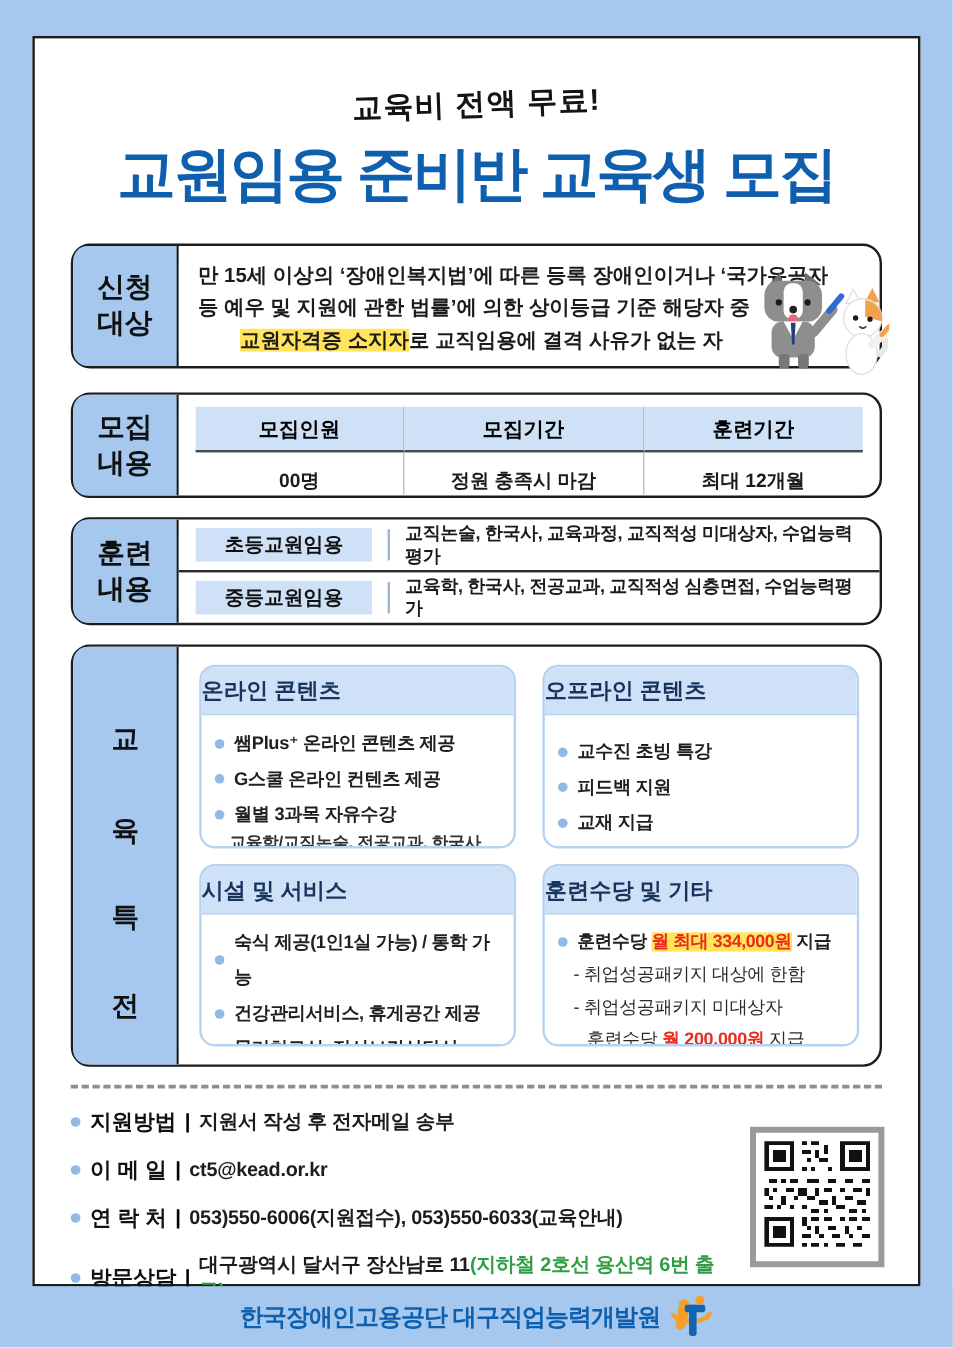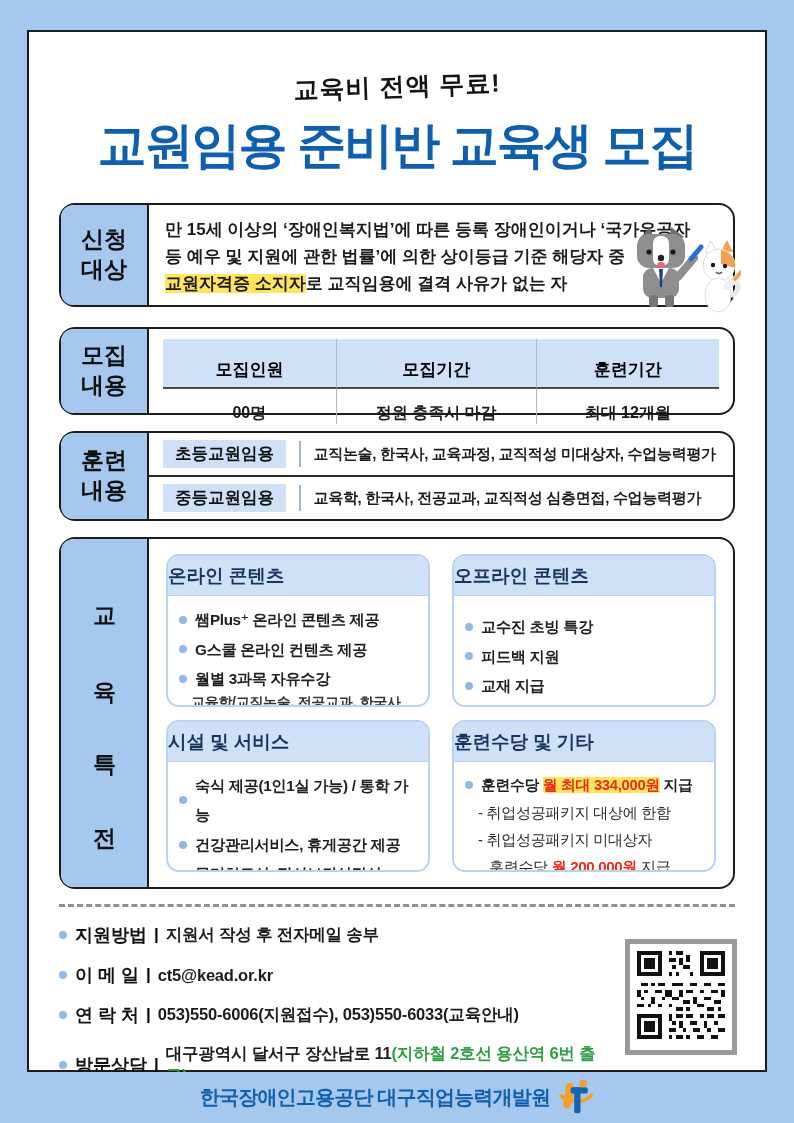--- a/index.html
+++ b/index.html
@@ -21,35 +21,35 @@
   .title{margin-top:10px;text-align:center;font-size:49px;font-weight:900;color:var(--accent-blue);
          letter-spacing:-2px;}
   
   .sec{display:flex;border:2.5px solid #1c1c1c;border-radius:16px;background:#fff;position:relative;}
   .sec-label{flex:0 0 88px;background:var(--panel-blue);border-right:2.5px solid #1c1c1c;
              border-radius:12px 0 0 12px;display:flex;align-items:center;justify-content:center;
              font-size:23px;font-weight:800;line-height:1.3;text-align:center;color:#111;
              white-space:pre-line;}
   .apply-box{margin-top:24px;height:104px;}
   .apply-text{padding:11px 16px;font-size:17px;font-weight:600;line-height:1.6;color:#1b1b1b;}
-  .hl{background:var(--highlight-yellow);font-weight:800;}
+  .hl{background:var(--highlight-yellow);font-weight:800;margin-left:35px;}
   .mascot{position:absolute;right:-8px;bottom:-16px;}
   
   .recruit-box{margin-top:20px;height:88px;}
   .recruit-table{flex:1;display:grid;grid-template-columns:1fr 1.15fr 1.05fr;margin:10px 14px;}
   .th{background:var(--soft-blue);font-weight:800;font-size:17px;text-align:center;
-      padding:19px 0 6px;border-bottom:2px solid #4a4a4a;}
+      padding:7px 0 6px;border-bottom:2px solid #4a4a4a;}
   .td{text-align:center;font-size:16px;font-weight:600;padding-top:14px;color:#1b1b1b;}
   .vline{border-right:1.5px solid #aeb6bf;}
   
   .training-box{margin-top:16px;height:90px;}
   .training-rows{flex:1;display:flex;flex-direction:column;}
   .t-row{flex:1;display:flex;align-items:center;padding:0 14px;}
   .t-row.first{border-bottom:2px solid #2a2a2a;}
-  .t-tag{background:var(--soft-blue);font-weight:800;font-size:16.5px;padding:3px 12px;white-space:nowrap;color:#111;}
+  .t-tag{background:var(--soft-blue);font-weight:800;font-size:16.5px;padding:3px 24px;white-space:nowrap;color:#111;}
   .t-div{width:1.5px;height:26px;background:#9fb6cf;margin:0 13px;flex:none;}
   .t-courses{font-size:15px;font-weight:600;color:#1b1b1b;letter-spacing:-0.3px;}
   
   .benefits-box{margin-top:16px;height:352px;}
   .v-label{writing-mode:vertical-rl;letter-spacing:50px;padding-top:50px;}
   .benefit-grid{flex:1;display:grid;grid-template-columns:1fr 1fr;gap:13px 22px;padding:15px 17px;}
   .b-box{border:2.5px solid var(--soft-border);border-radius:13px;display:flex;flex-direction:column;
          overflow:hidden;background:#fff;}
   .b-head{background:var(--soft-blue);text-align:left;font-weight:800;font-size:18.5px;
           color:#17345f;padding:7px 0;border-bottom:1.5px solid var(--soft-border);}

